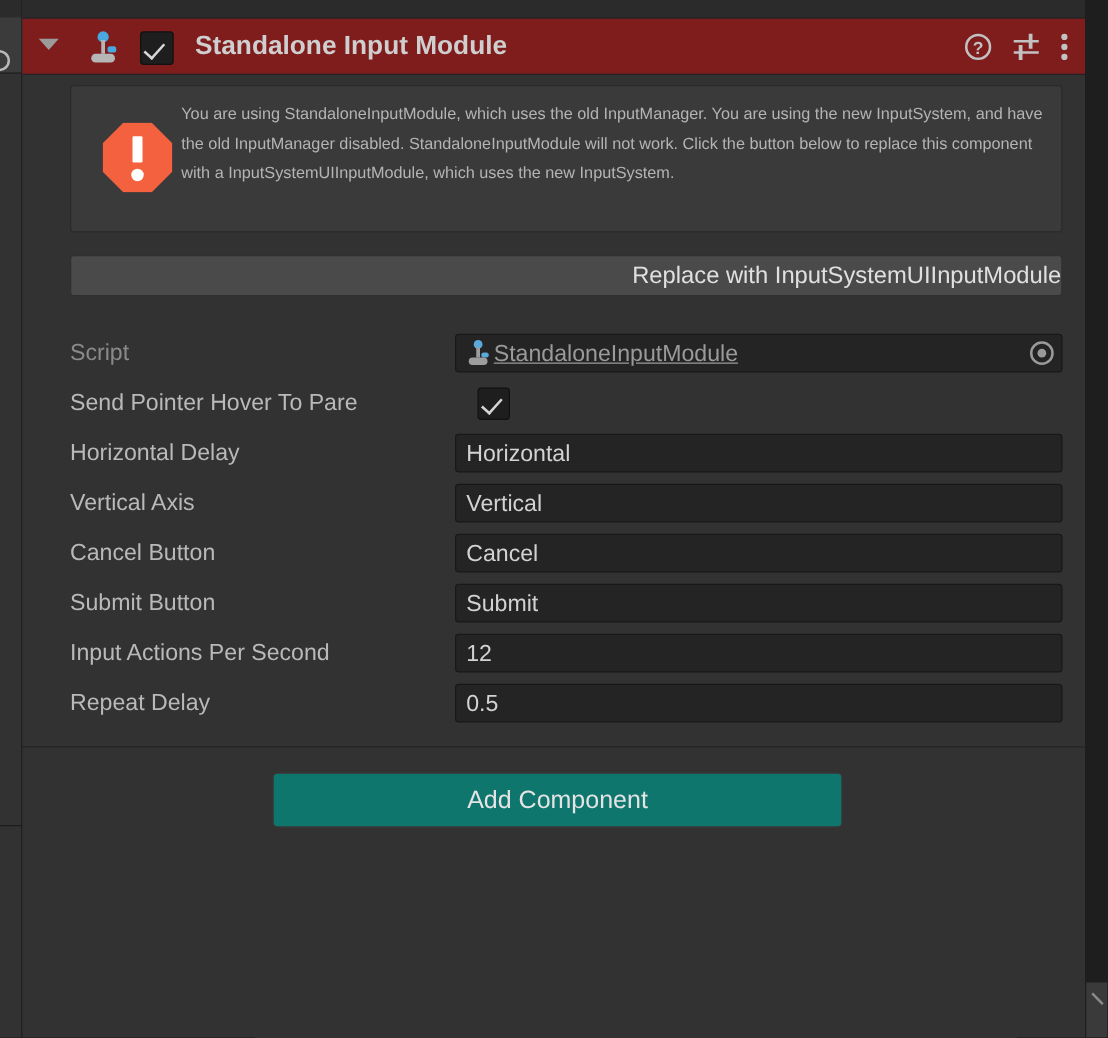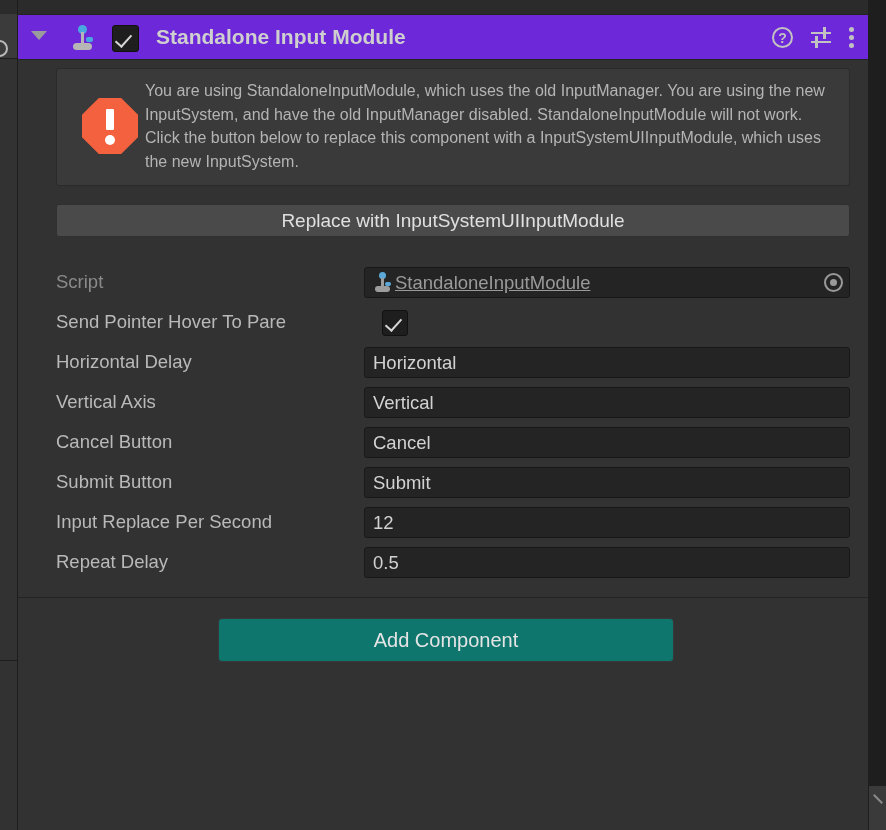--- a/index.html
+++ b/index.html
@@ -95,21 +95,21 @@
     background: #8b8b8b;
     transform: rotate(45deg);
     transform-origin: center;
   }
 
   
   .comp-header {
     position: absolute;
     left: 0; top: 15px;
     width: 850px; height: 44px;
-    background: #6d28d9;
+    background: #7f1d1d;
     border-bottom: 1px solid #232323;
   }
   .foldout {
     position: absolute;
     left: 13px; top: 16px;
     width: 0; height: 0;
     border-left: 8px solid transparent;
     border-right: 8px solid transparent;
     border-top: 9px solid #9b9b9b;
     cursor: pointer;
@@ -251,38 +251,38 @@
     position: absolute;
     left: 23px; top: 37px;
     width: 10px; height: 10px;
     border-radius: 50%;
     background: #fff;
   }
   .warn-text {
     position: absolute;
     left: 88px; top: 10px;
     width: 690px;
-    font-size: 16px;
+    font-size: 13px;
     line-height: 23.5px;
     color: #b4b4b4;
   }
 
   
   .replace-btn {
     position: absolute;
     left: 38px; top: 204px;
     width: 794px; height: 33px;
     background: #4a4a4a;
     border: 1px solid #303030;
     border-radius: 3px;
     box-sizing: border-box;
     color: #e0e0e0;
     font-size: 19px;
     line-height: 31px;
-    text-align: center;
+    text-align: right;
     cursor: pointer;
     font-family: "Liberation Sans", sans-serif;
     padding: 0;
   }
 
   
   .props {
     position: absolute;
     left: 0; top: 262px;
     width: 850px;
@@ -502,21 +502,21 @@
         <div class="lbl">Cancel Button</div>
         <div class="fld">Cancel</div>
       </div>
 
       <div class="row">
         <div class="lbl">Submit Button</div>
         <div class="fld">Submit</div>
       </div>
 
       <div class="row">
-        <div class="lbl">Input Replace Per Second</div>
+        <div class="lbl">Input Actions Per Second</div>
         <div class="fld">12</div>
       </div>
 
       <div class="row">
         <div class="lbl">Repeat Delay</div>
         <div class="fld">0.5</div>
       </div>
 
     </div>
 

